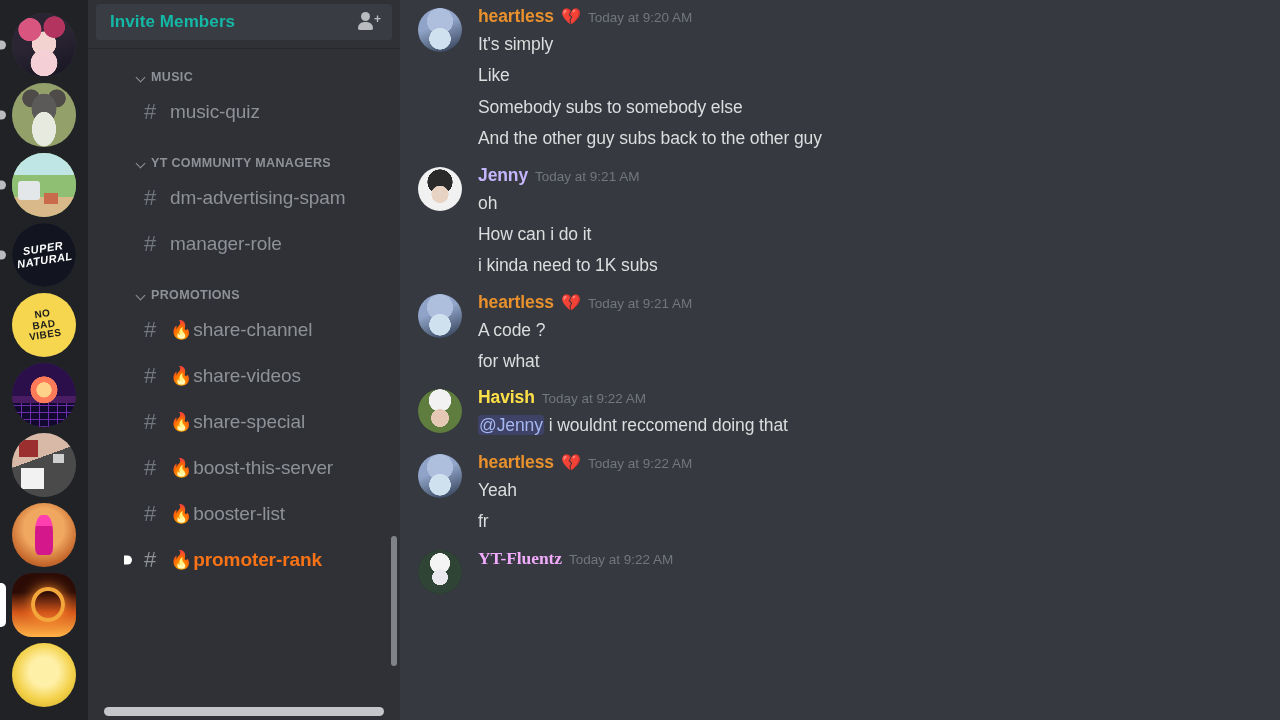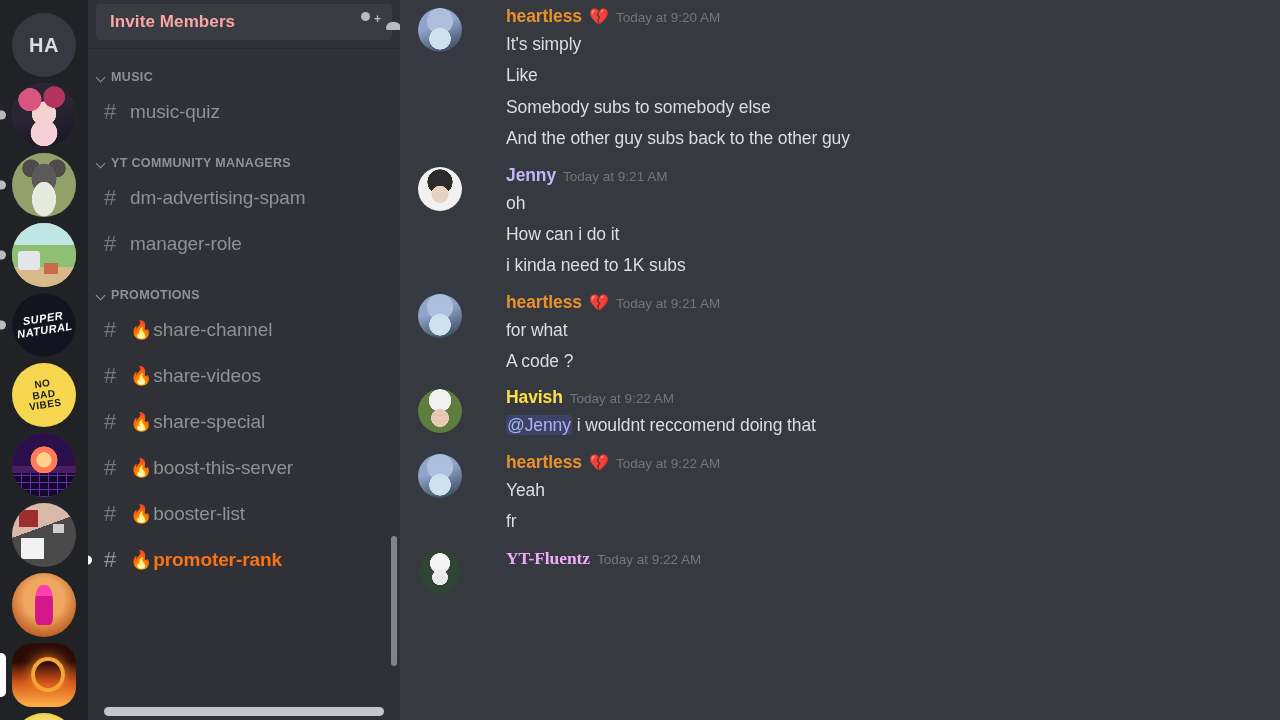--- a/index.html
+++ b/index.html
@@ -79,28 +79,28 @@
   .a-gold{background:radial-gradient(circle at 50% 45%, #fff0a8 0 30%, #f3d14a 60%, #caa018 100%);}
 
   
   .chanbar{
     width:312px;flex:0 0 312px;height:720px;background:#2f3136;position:relative;overflow:hidden;
   }
   .invite-row{
     margin:4px 8px 0 8px;height:36px;border-radius:4px;background:#393c43;
     display:flex;align-items:center;padding:0 12px 0 14px;box-sizing:border-box;
   }
-  .invite-label{color:#fca5a5;font-size:17px;font-weight:700;flex:1;letter-spacing:.1px;}
+  .invite-label{color:#14b8a6;font-size:17px;font-weight:700;flex:1;letter-spacing:.1px;}
   .person-add{width:22px;height:22px;position:relative;flex:0 0 22px;}
   .person-add .head{position:absolute;left:3px;top:1px;width:9px;height:9px;border-radius:50%;background:#b9bbbe;}
   .person-add .body{position:absolute;left:0px;top:11px;width:15px;height:8px;border-radius:7px 7px 2px 2px;background:#b9bbbe;}
   .person-add .plus{position:absolute;right:-1px;top:2px;color:#b9bbbe;font-size:12px;font-weight:800;line-height:1;}
   .sep{height:1px;background:#26282c;margin:8px 0 0 0;}
 
-  .chan-scroll{position:absolute;top:48px;left:0;right:0;bottom:14px;overflow:hidden;}
+  .chan-scroll{position:absolute;top:48px;left:0;right:0;bottom:14px;overflow:hidden;padding-left:40px;}
   .cat{
     display:flex;align-items:center;gap:4px;padding:16px 8px 4px 8px;margin-top:6px;
     color:#8e9297;font-size:12.5px;font-weight:700;letter-spacing:.35px;text-transform:uppercase;
   }
   .cat .chev{width:11px;height:11px;position:relative;flex:0 0 11px;}
   .cat .chev:before{content:"";position:absolute;left:1px;top:2px;width:6px;height:6px;
     border-right:1.8px solid #8e9297;border-bottom:1.8px solid #8e9297;transform:rotate(45deg);}
   .chan{
     display:flex;align-items:center;height:44px;margin:2px 8px;border-radius:4px;
     padding:0 8px 0 8px;box-sizing:border-box;position:relative;
@@ -118,39 +118,36 @@
 
   
   .main{flex:1;height:720px;background:#36393f;position:relative;overflow:hidden;}
   .msgs{position:absolute;inset:0;padding:0 0 0 0;}
   .msg{display:flex;padding:6px 20px 0 18px;box-sizing:border-box;}
   .msg.grouped{padding-top:10px;}
   .av{
     width:44px;height:44px;border-radius:50%;flex:0 0 44px;margin-right:16px;margin-top:2px;
     overflow:hidden;position:relative;background:#202225;
   }
-  .body{flex:1;min-width:0;margin-left:28px;}
+  .body{flex:1;min-width:0;}
   .mhead{display:flex;align-items:baseline;gap:7px;line-height:1.2;margin-bottom:2px;}
   .uname{font-size:17.5px;font-weight:600;letter-spacing:-.1px;}
   .uemoji{font-size:16px;}
   .stamp{color:#72767d;font-size:13.5px;}
   .line{color:#dcddde;font-size:17.5px;line-height:1.45;padding:3px 0;letter-spacing:-.1px;}
   .mention{color:#a5b6f0;background:rgba(88,101,242,.22);border-radius:3px;padding:0 1px;}
   .clip{overflow:hidden;}
 </style>
 </head>
 <body>
 
 <div class="app">
 
   <div class="rail" id="rail">
       <div class="rail-item">
-        <div class="rail-icon">HA</div>
-      </div>
-      <div class="rail-item">
         <div class="pill dot"></div>
         <div class="rail-icon">
           <div class="art a-anime"></div>
         </div>
       </div>
       <div class="rail-item">
         <div class="pill dot"></div>
         <div class="rail-icon">
           <div class="art a-dog"></div>
         </div>
@@ -307,22 +304,22 @@
         <div class="msg grouped">
           <div class="av">
             <div class="art" style="background:radial-gradient(circle at 50% 70%, #cfe0ee 0 28%, transparent 29%),radial-gradient(circle at 50% 30%, #aebfdd 0 34%, transparent 35%),linear-gradient(160deg,#8fa4c8 0 40%, #2e3a4f 100%);"></div>
           </div>
           <div class="body">
             <div class="mhead">
               <span class="uname" style="color: rgb(232, 145, 45);">heartless</span>
               <span class="uemoji">💔</span>
               <span class="stamp">Today at 9:21 AM</span>
             </div>
+            <div class="line">A code ?</div>
             <div class="line">for what</div>
-            <div class="line">A code ?</div>
           </div>
         </div>
         <div class="msg grouped">
           <div class="av">
             <div class="art" style="background:radial-gradient(circle at 50% 66%, #e6c9b4 0 24%, transparent 25%),radial-gradient(circle at 50% 26%, #f2f2f2 0 28%, transparent 29%),linear-gradient(180deg,#5f7d3f 0 100%);"></div>
           </div>
           <div class="body">
             <div class="mhead">
               <span class="uname" style="color: #fde047;">Havish</span>
               <span class="stamp">Today at 9:22 AM</span>

